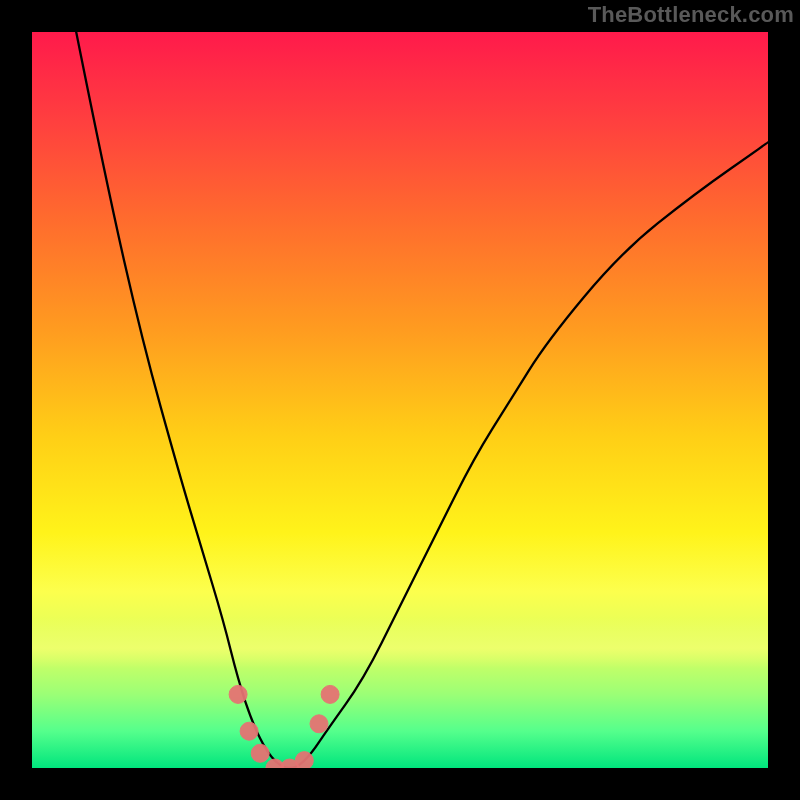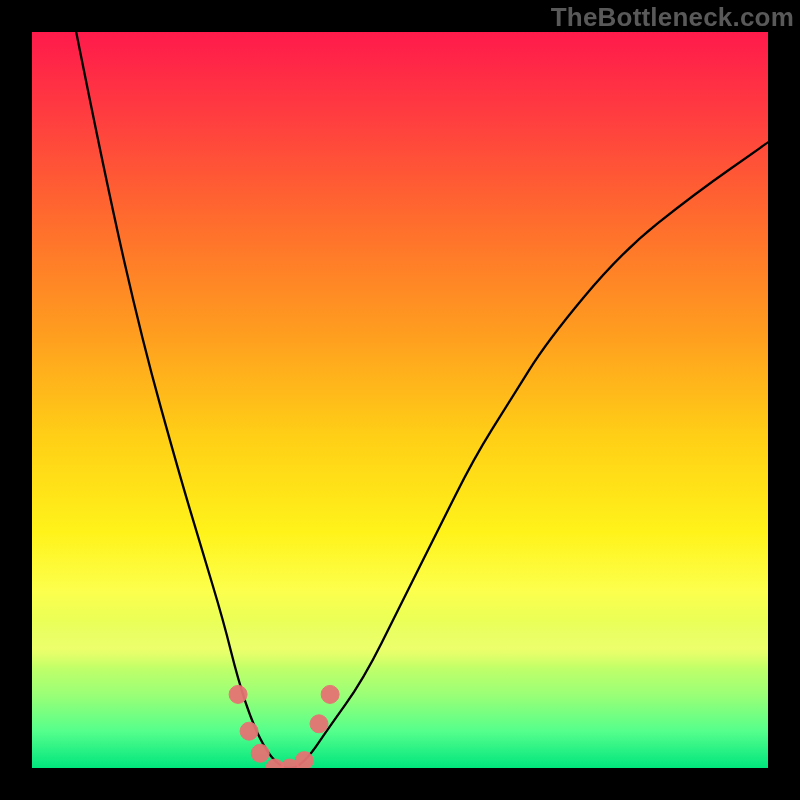--- a/index.html
+++ b/index.html
@@ -15,21 +15,21 @@
     position: relative;
     width: 800px;
     height: 800px;
     background: #000;
   }
   .site-label {
     position: absolute;
     top: 2px;
     right: 6px;
     color: #595959;
-    font-size: 26px;
+    font-size: 22px;
     font-weight: 600;
     letter-spacing: 0.2px;
     z-index: 5;
   }
   .plot-area {
     position: absolute;
     left: 32px;
     top: 32px;
     width: 736px;
     height: 736px;

